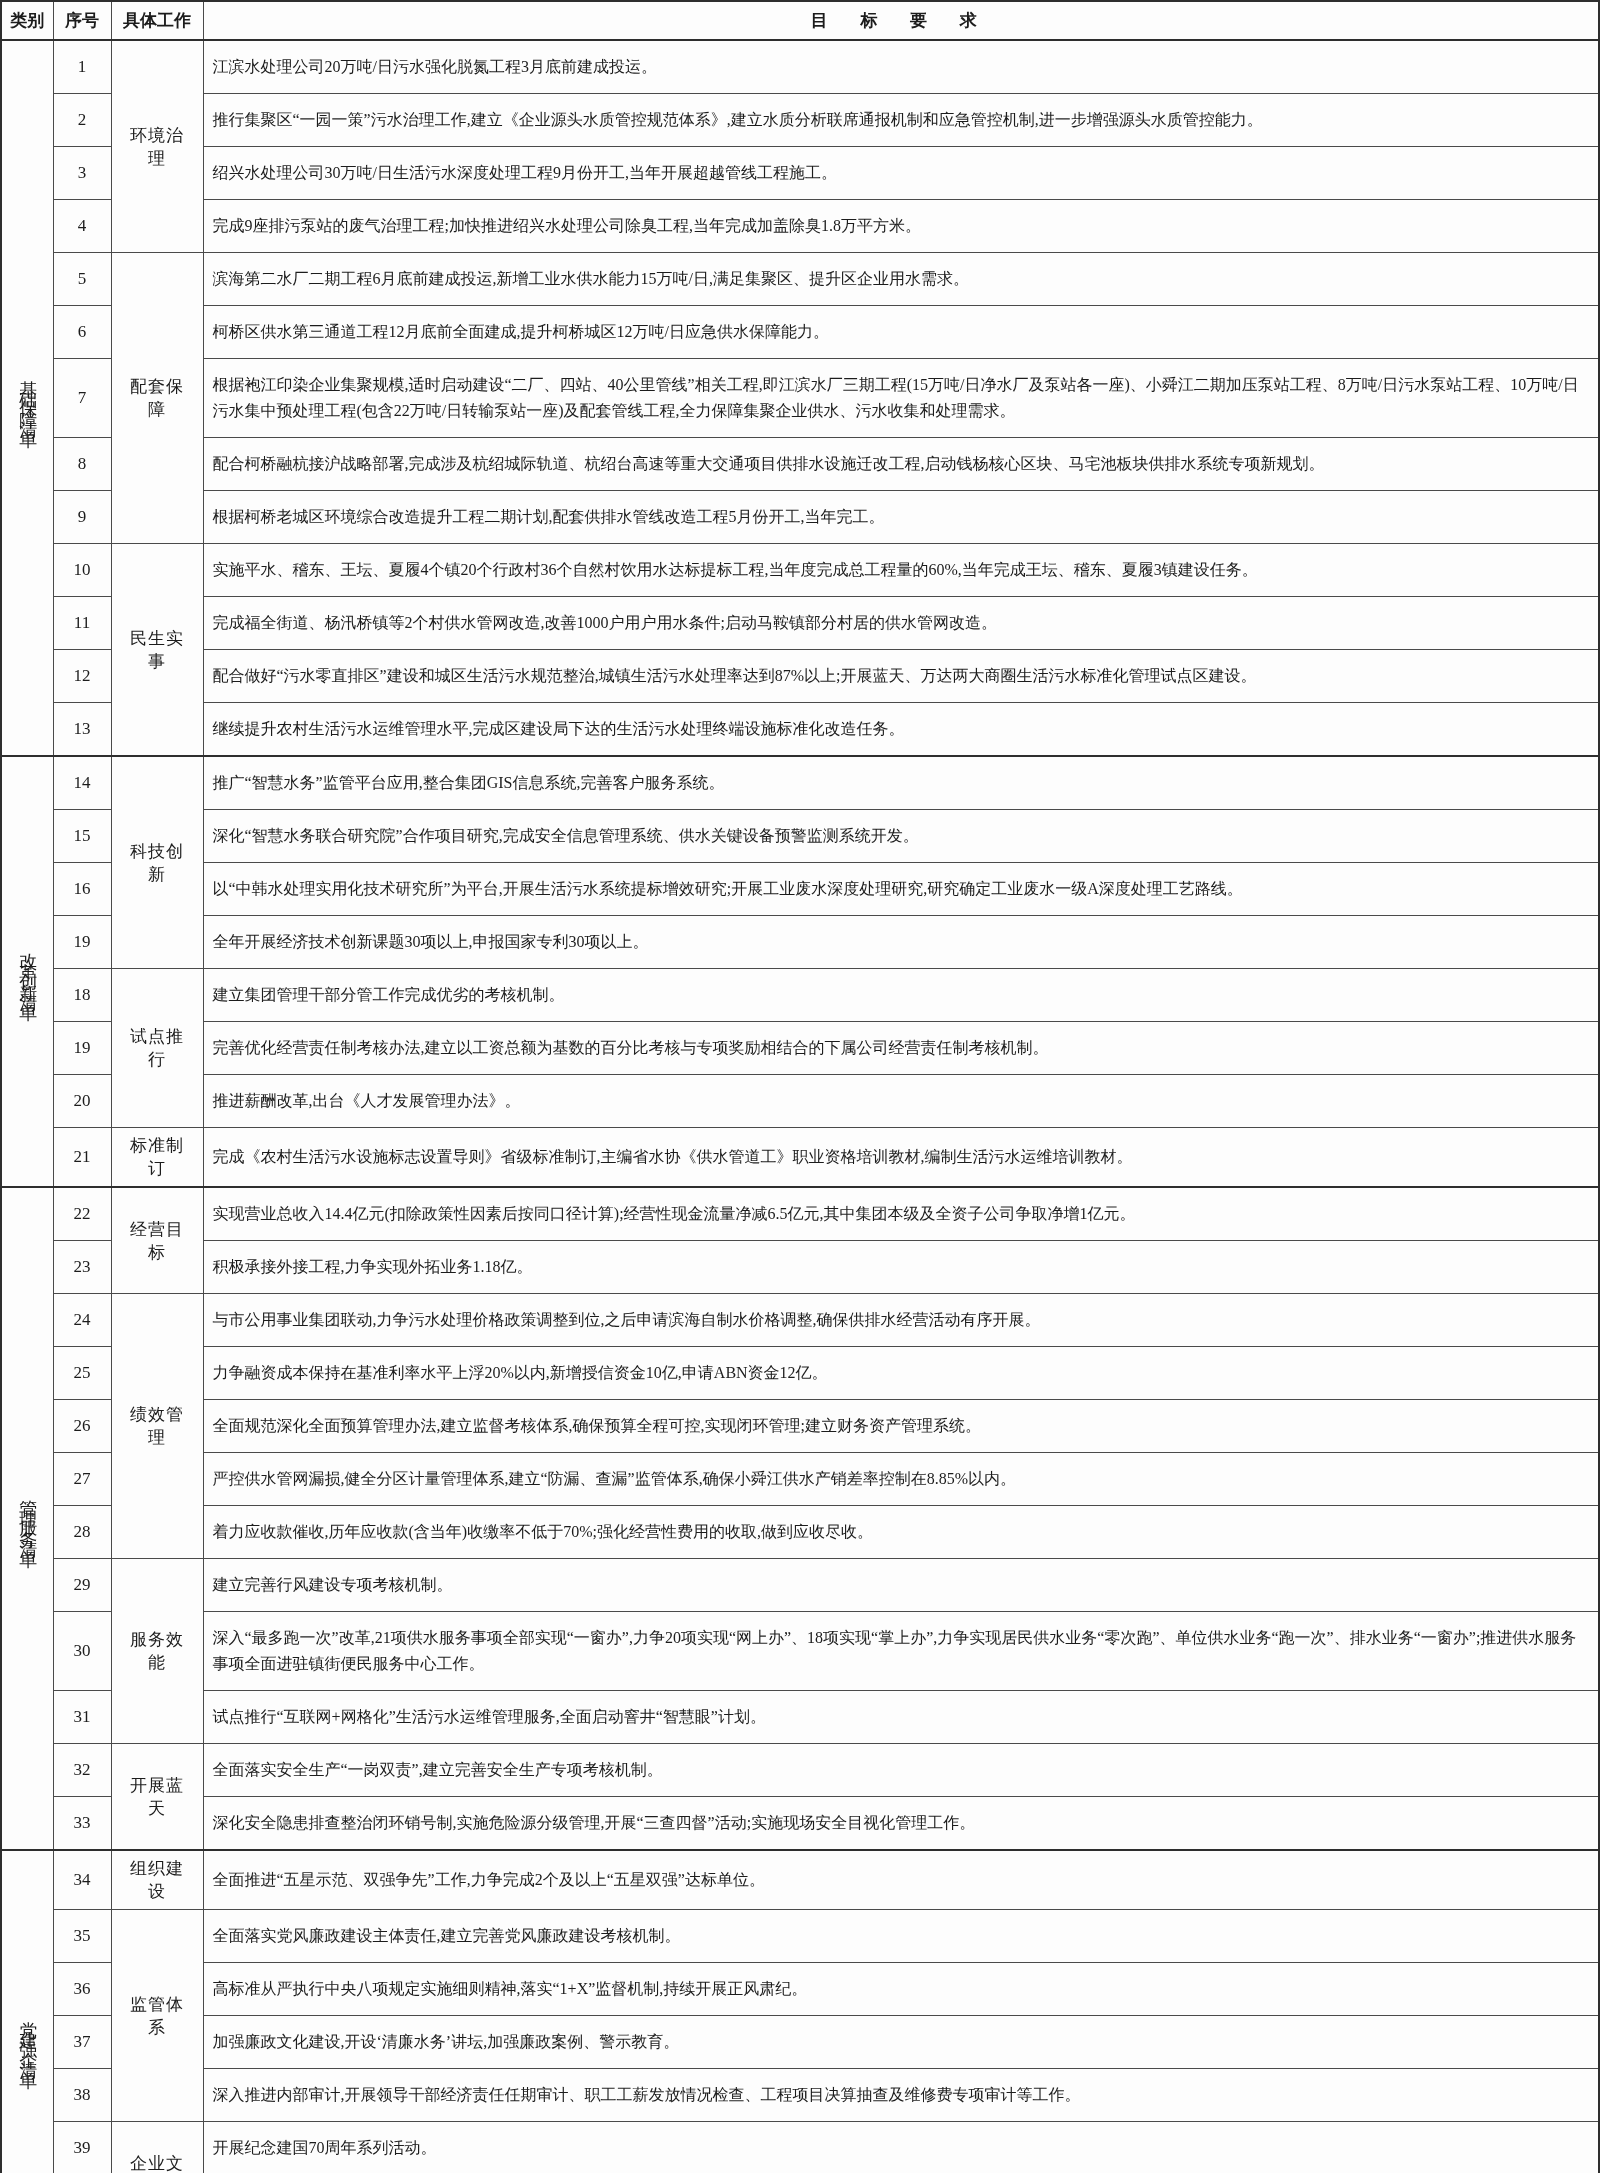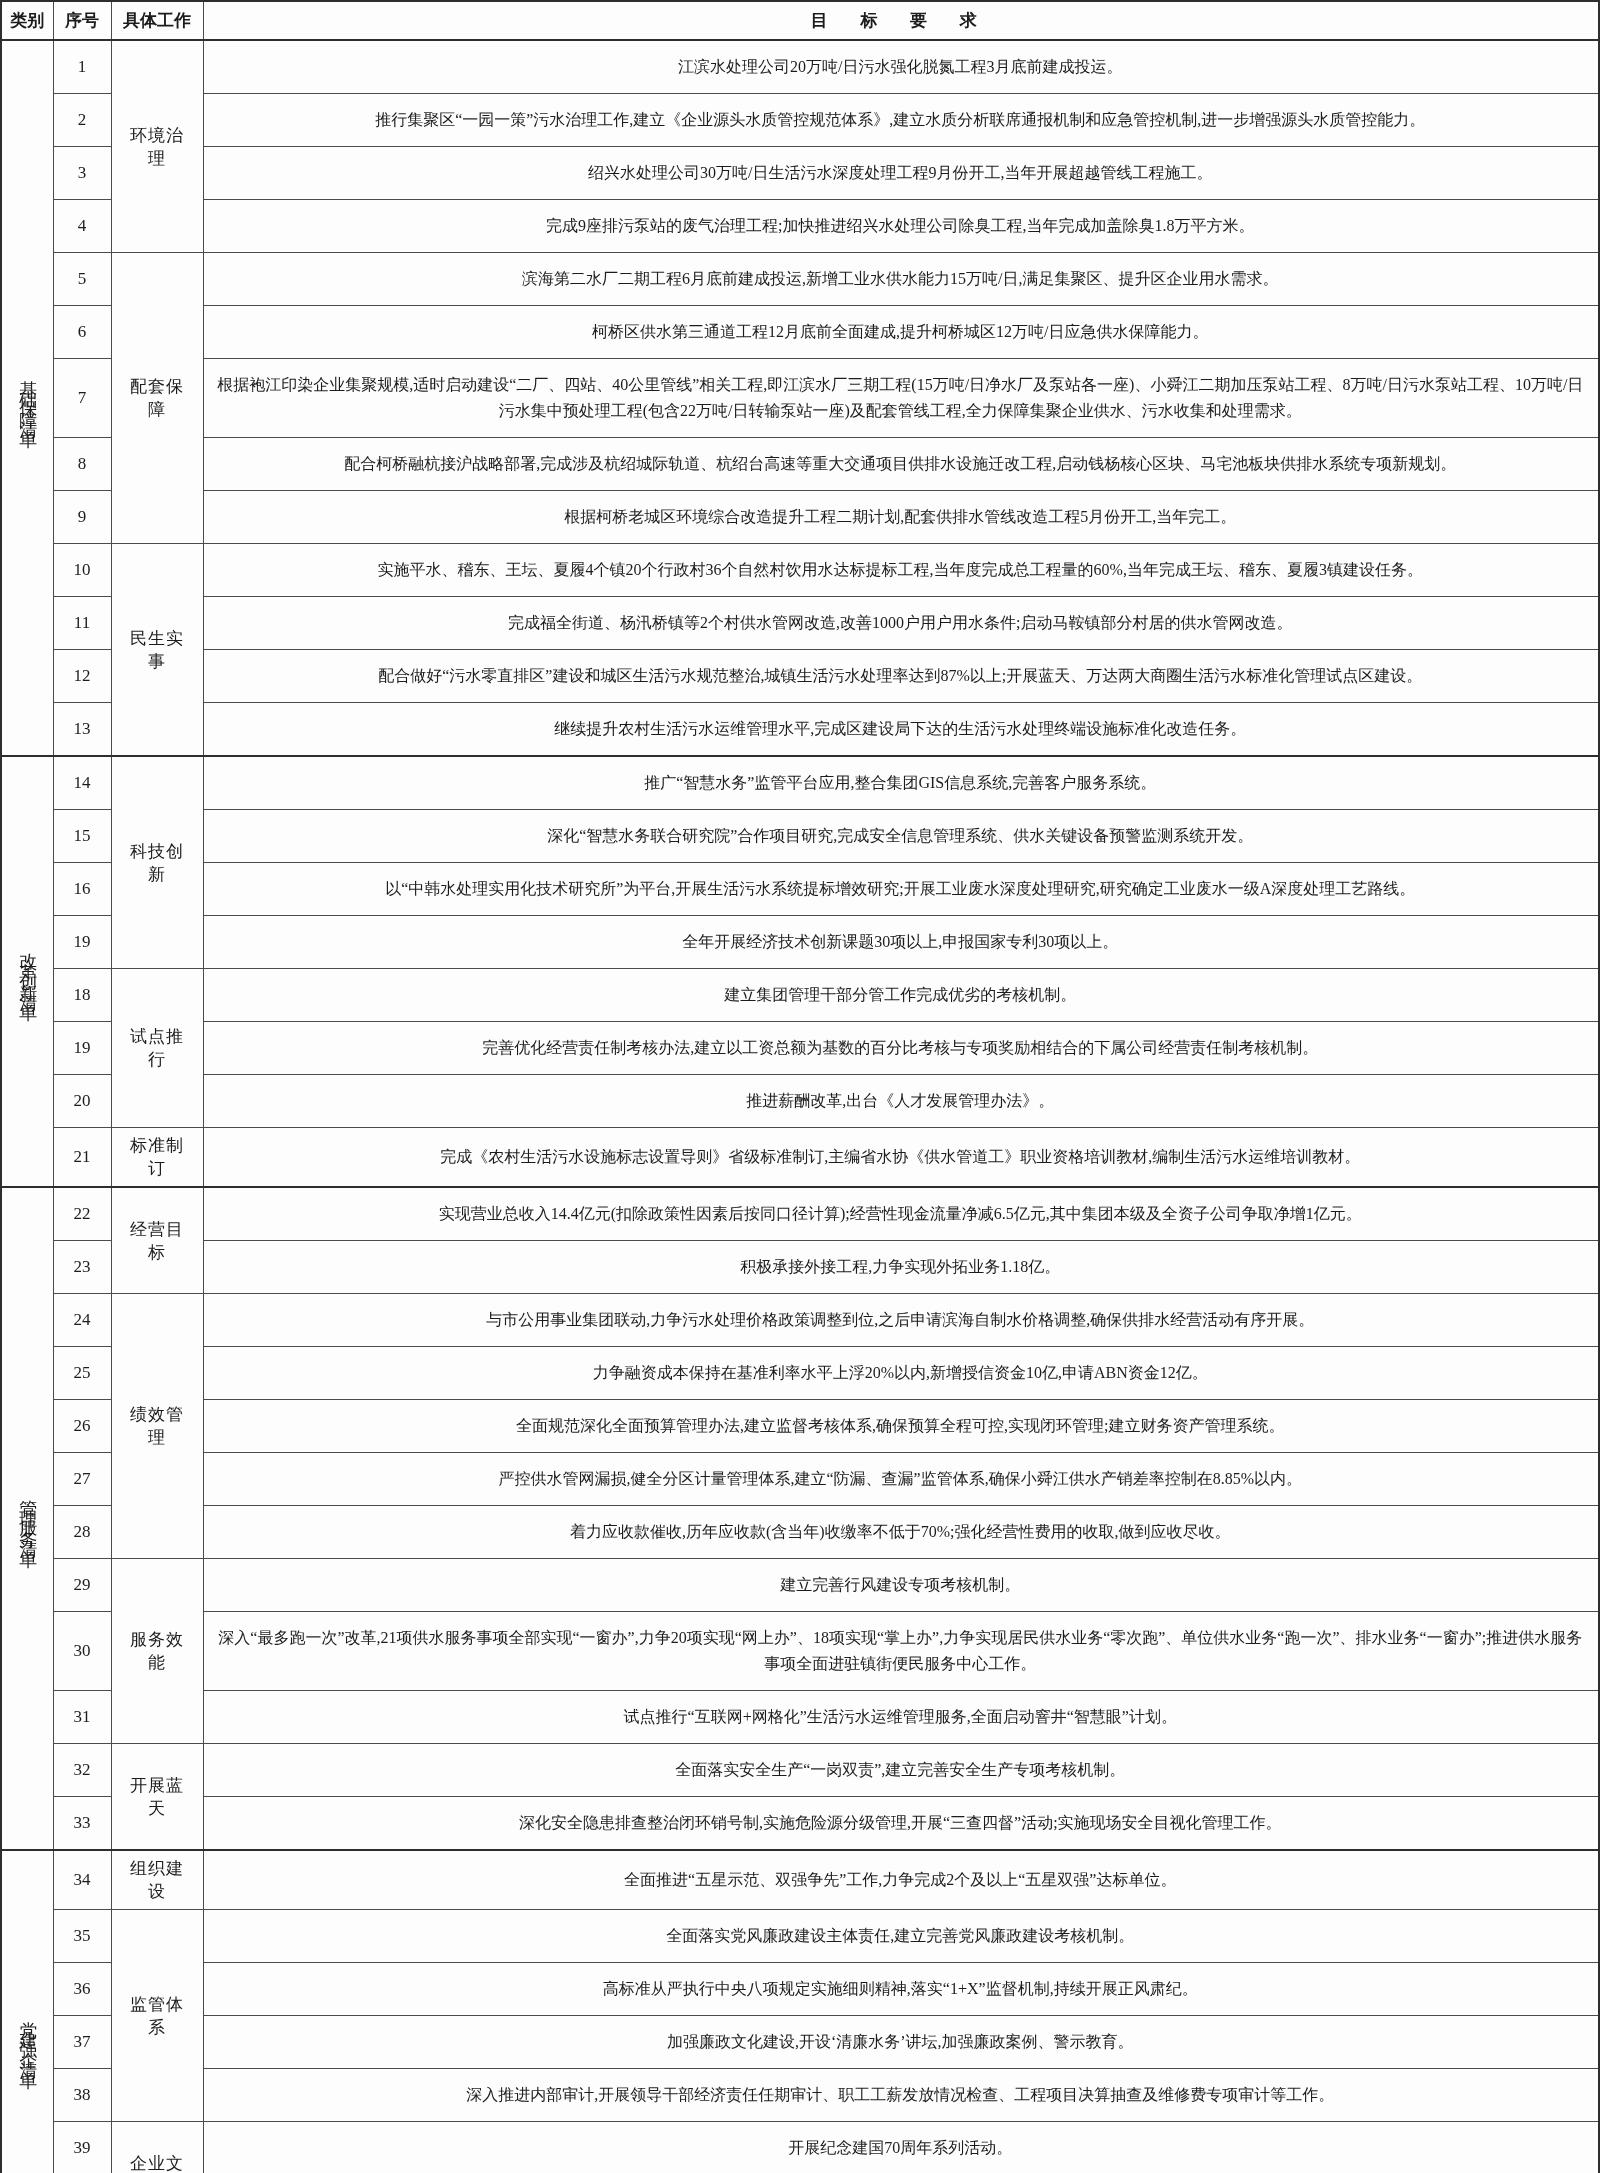--- a/index.html
+++ b/index.html
@@ -60,21 +60,21 @@
   td.work-group-cell {
     text-align: center;
     font-size: 17px;
     padding: 6px 14px;
     letter-spacing: 1px;
   }
   td.goal-cell {
     font-size: 16px;
     line-height: 26px;
     padding: 13px 10px 13px 9px;
-    text-align: center;
+    text-align: left;
   }
   tr.cat-start td {
     border-top: 2px solid #2e2e2e;
   }
 </style>
 </head>
 <body>
 
 <div class="sheet">
   <table class="goal-table">

